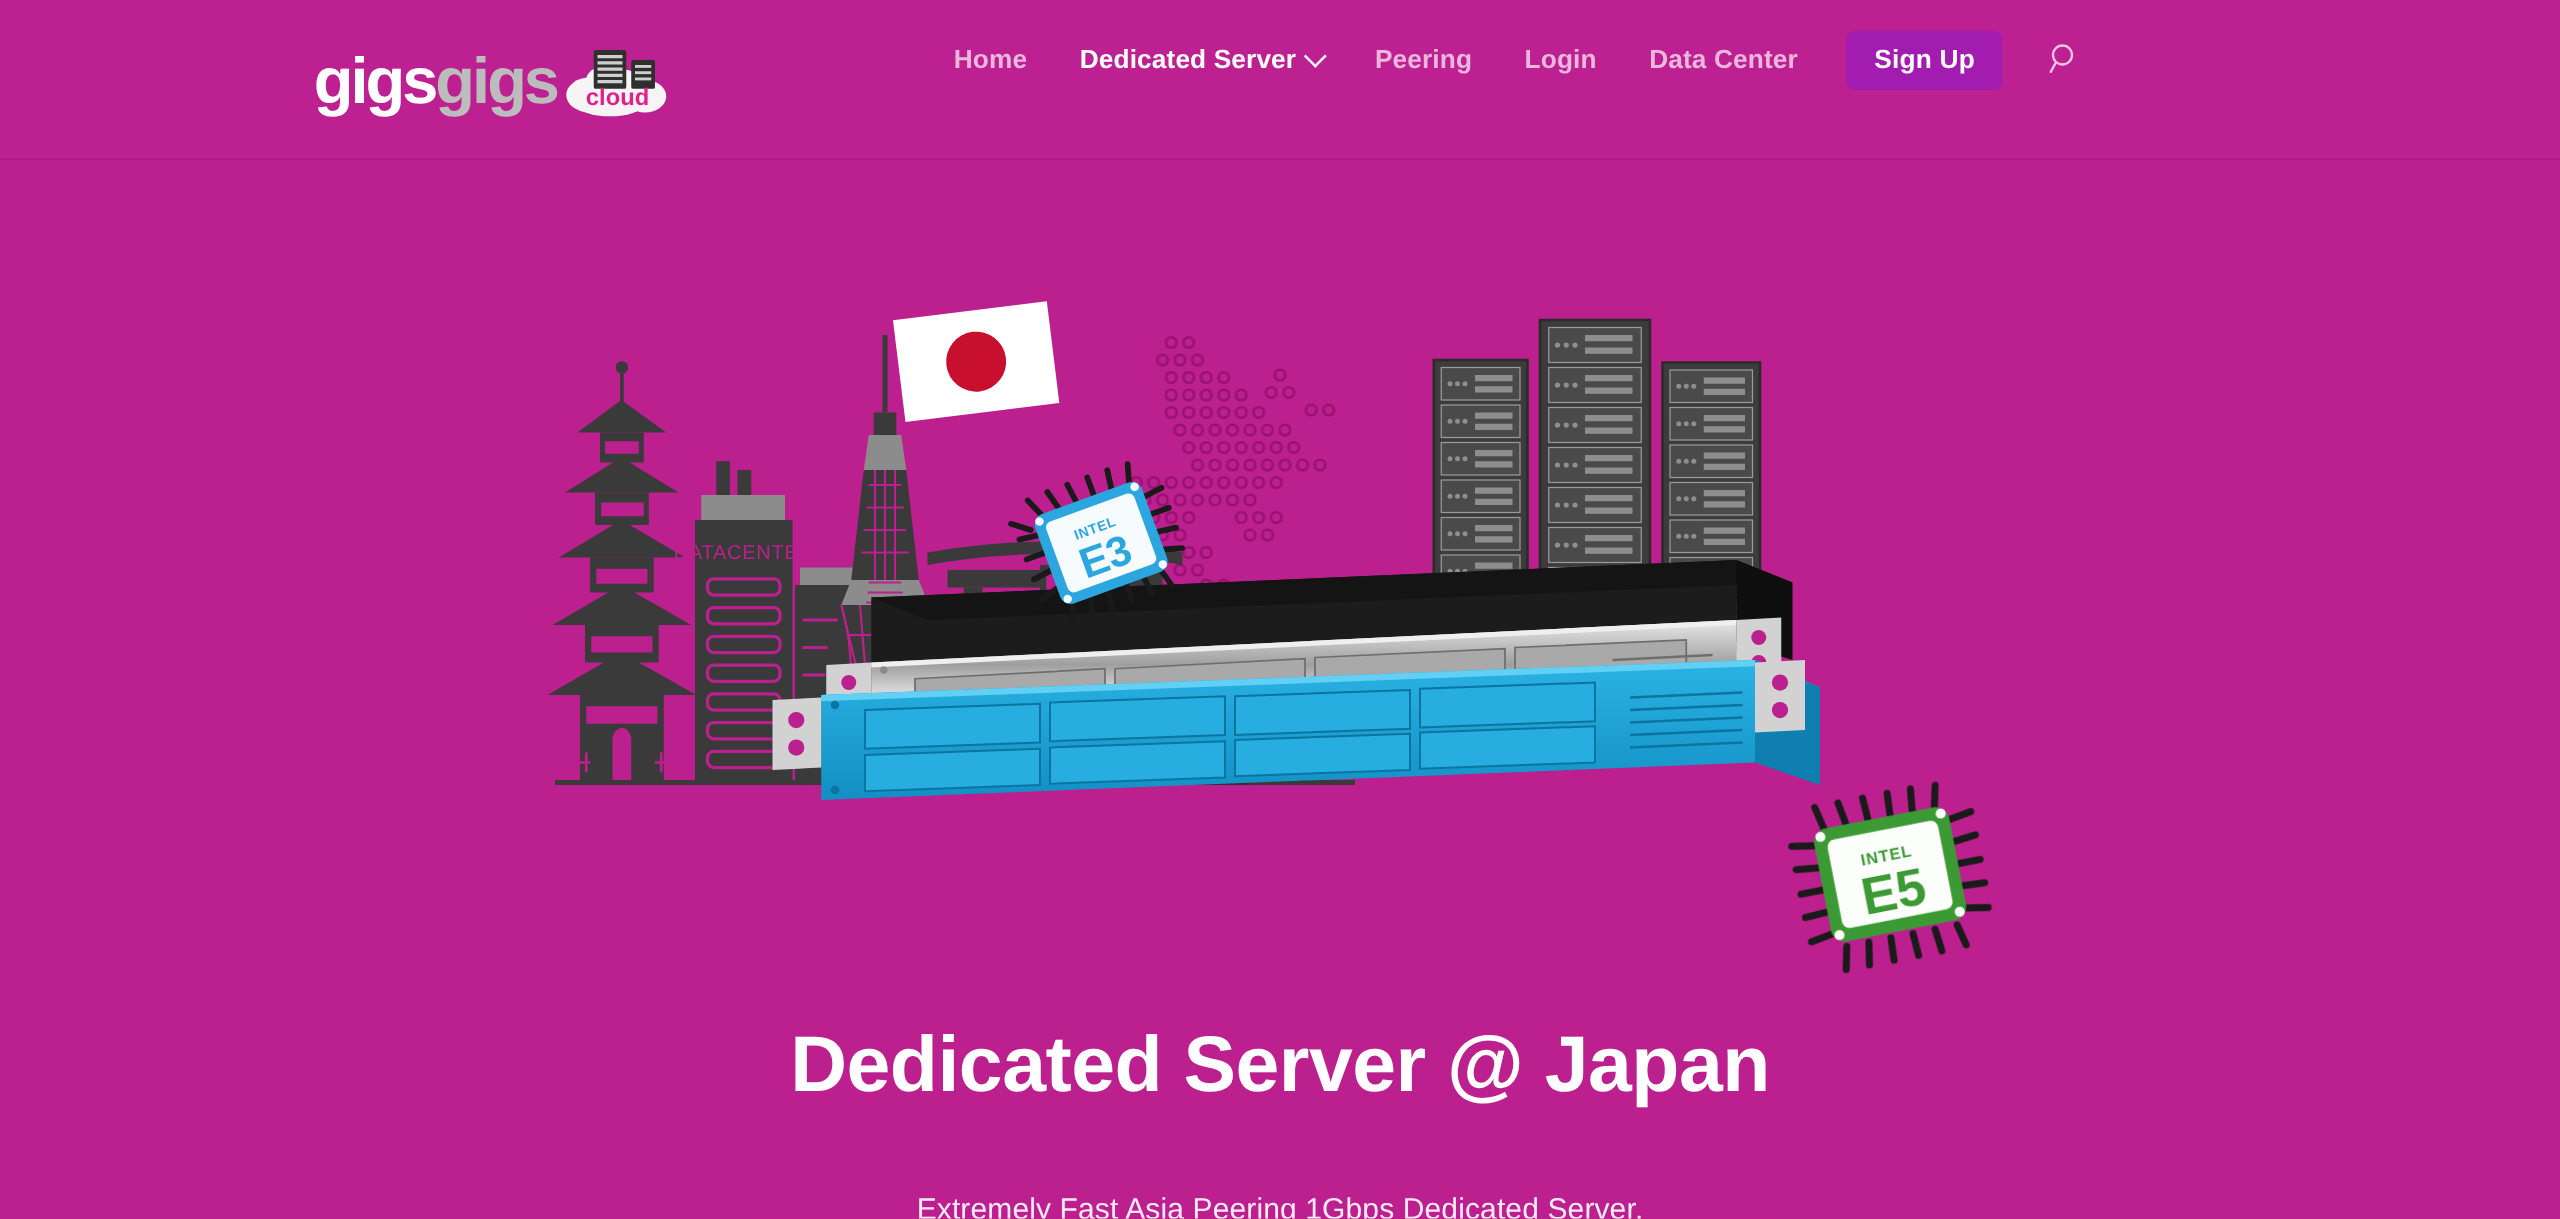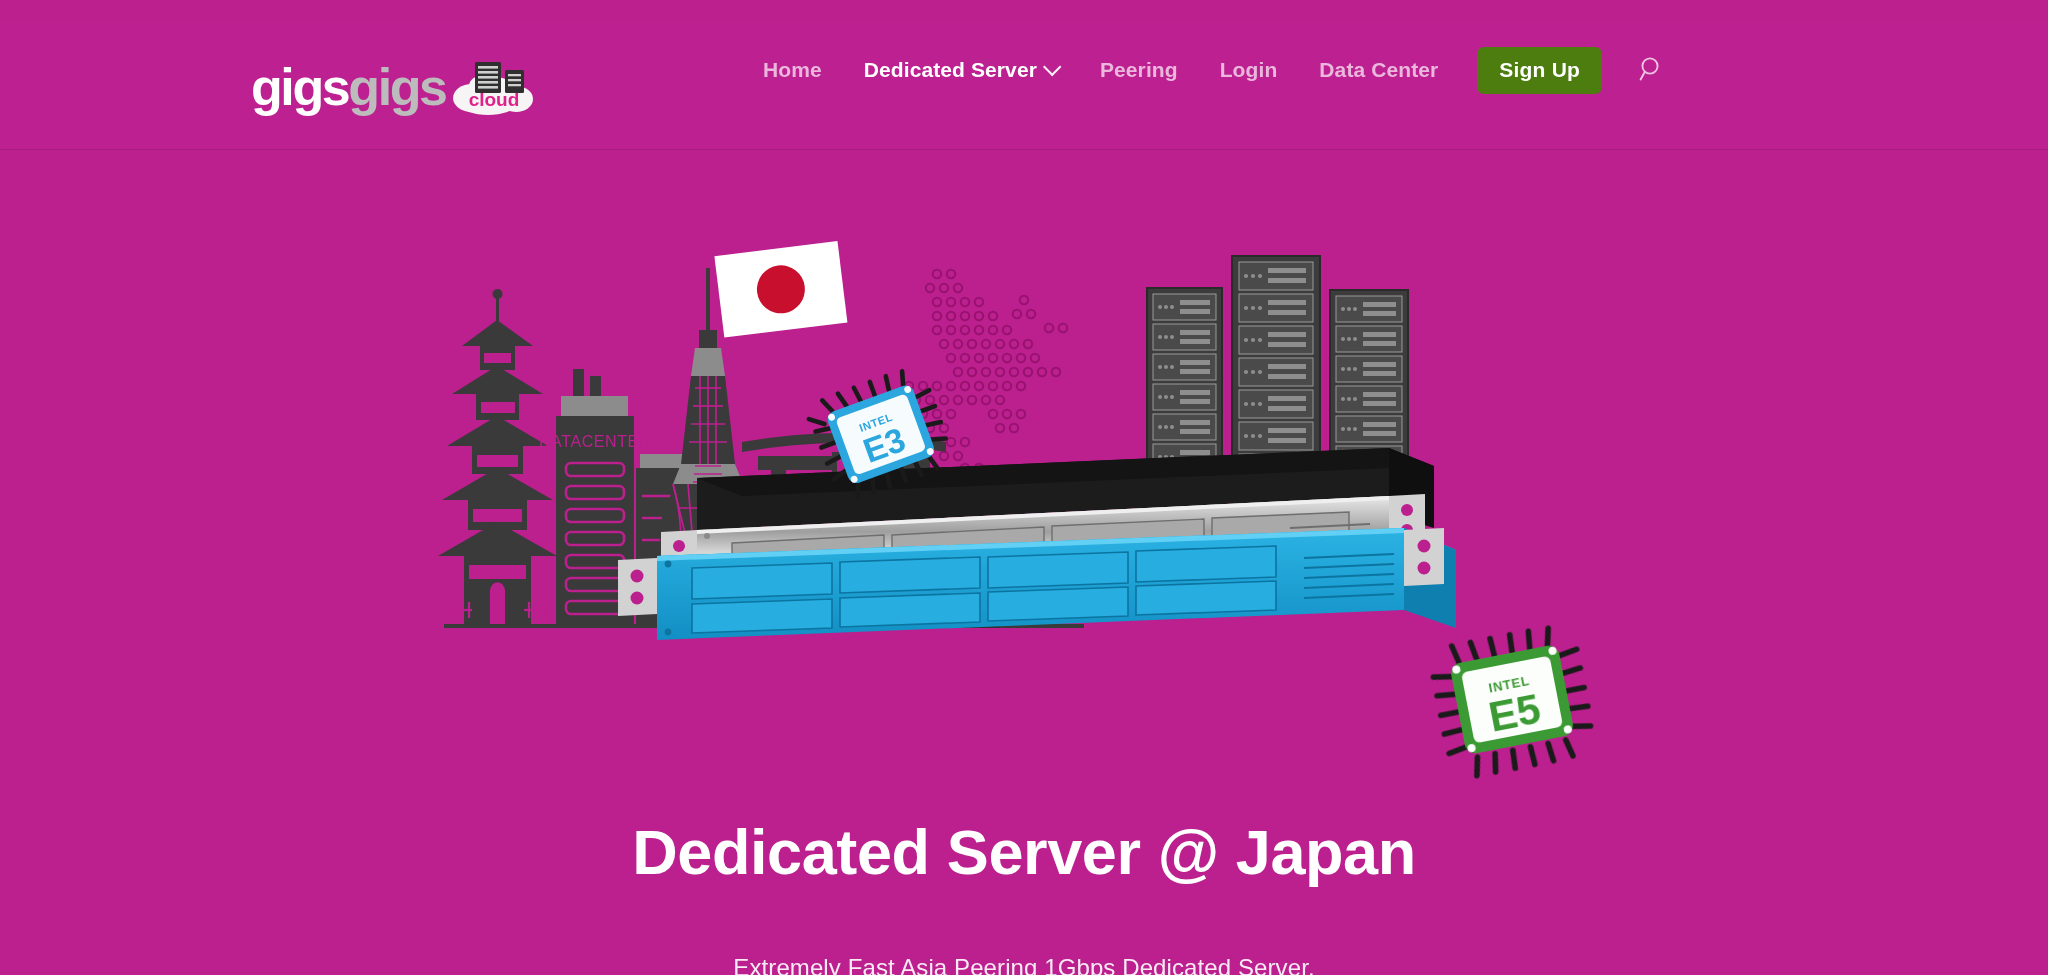--- a/index.html
+++ b/index.html
@@ -26,21 +26,20 @@
   .header {
     position: absolute;
     top: 0; left: 0;
     width: 2048px;
     height: 128px;
     background: #BD2090;
     border-bottom: 1px solid rgba(0,0,0,0.10);
     display: flex;
     align-items: center;
     z-index: 40;
-    margin-top: 22px;
   }
 
   
   .logo {
     position: absolute;
     left: 251px;
     top: 34px;
     height: 62px;
     display: flex;
     align-items: center;
@@ -111,21 +110,21 @@
     width: 28px; height: 28px;
     display: inline-block;
     flex: none;
     margin-right: 2px;
     position: relative;
     top: 1px;
   }
 
   .signup-btn {
     margin-left: 18px;
-    background: #4d7c0f;
+    background: #a21caf;
     color: #FFFFFF;
     font-size: 21px;
     font-weight: 700;
     padding: 11px 22px 12px 22px;
     border-radius: 7px;
     border: none;
     cursor: pointer;
     white-space: nowrap;
     font-family: inherit;
     letter-spacing: 0.2px;

